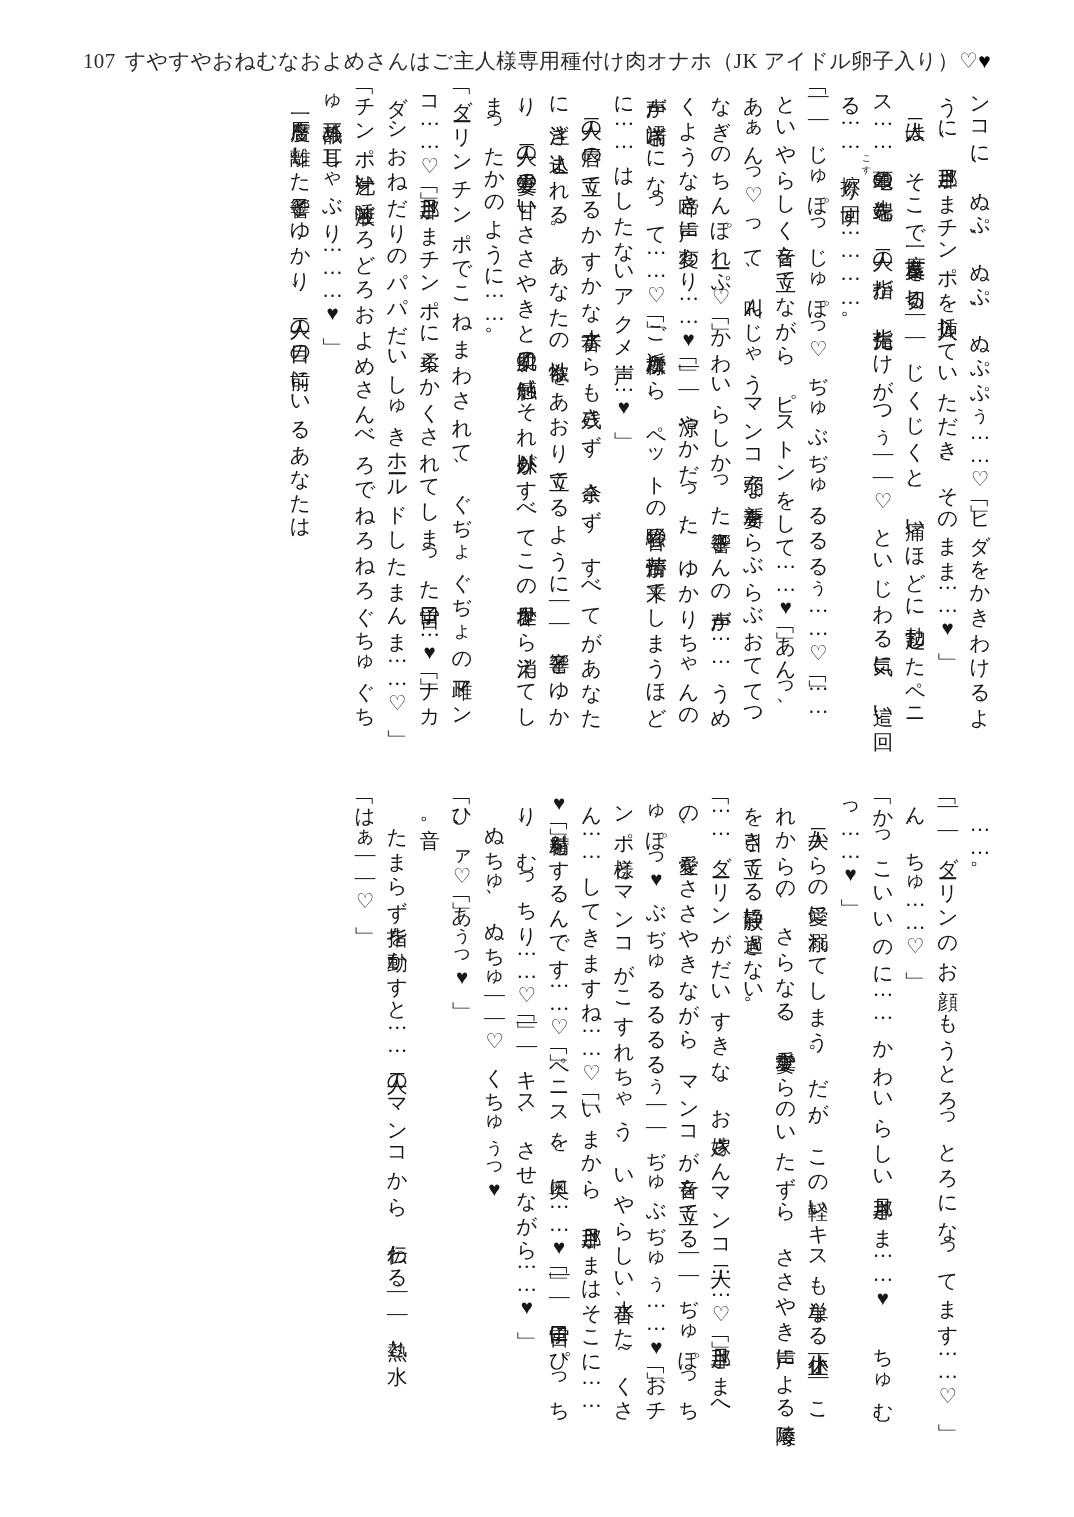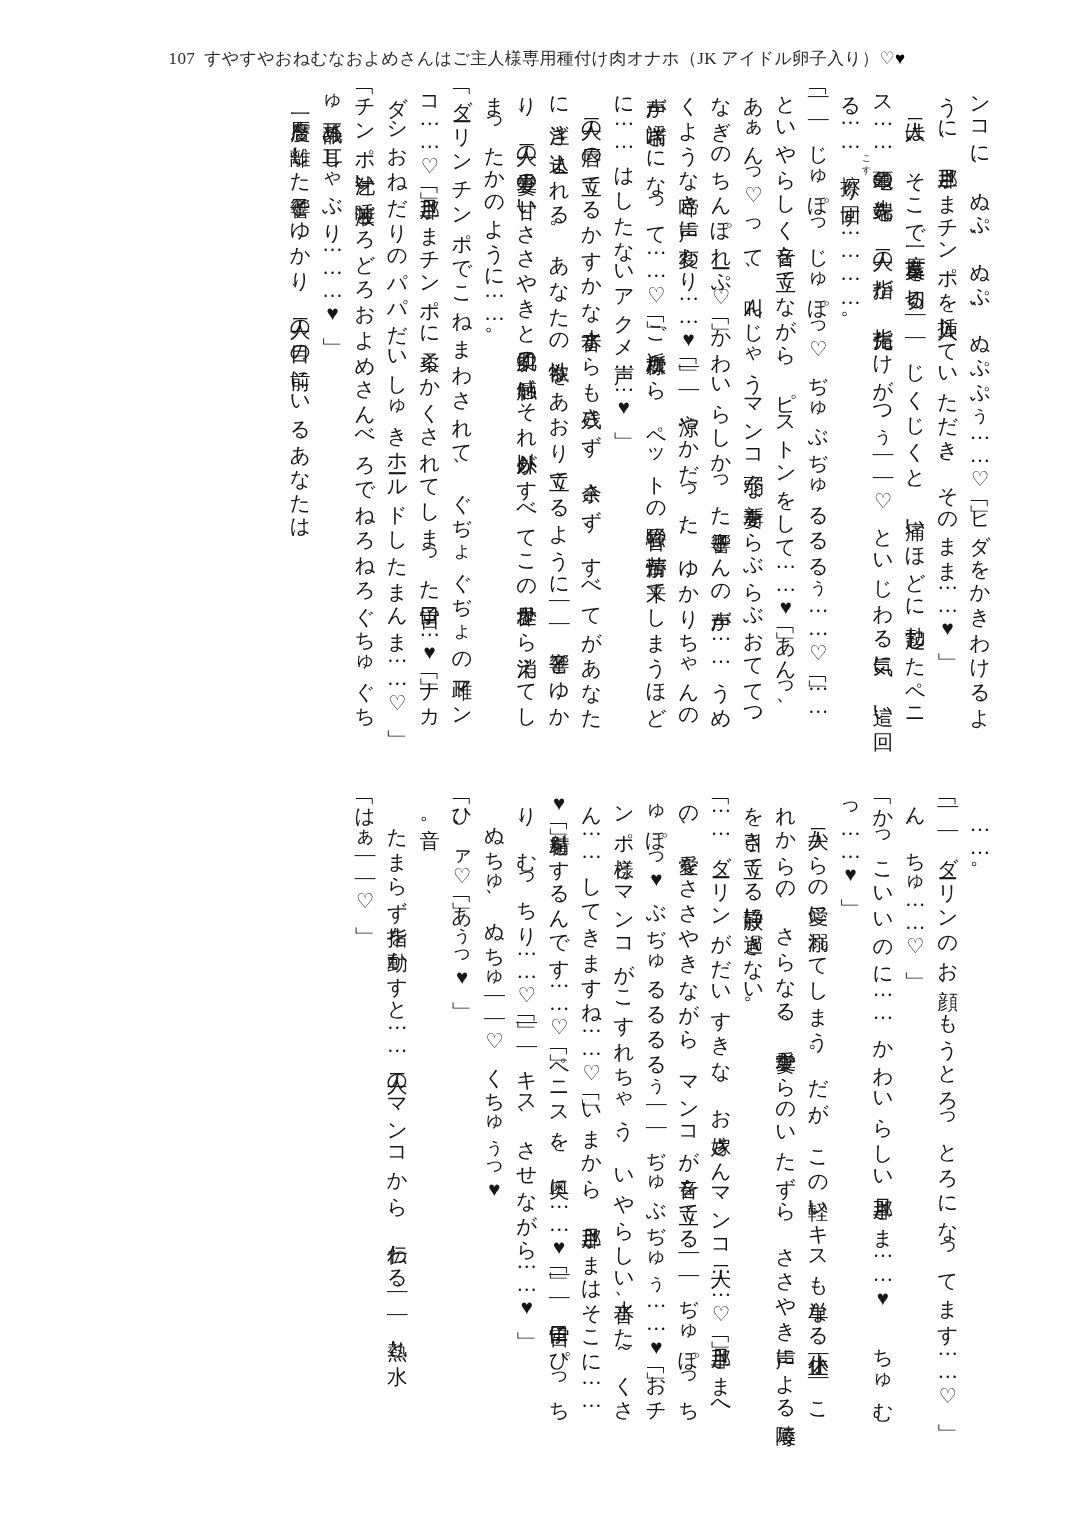--- a/index.html
+++ b/index.html
@@ -18,21 +18,21 @@
     color: #1a1a1a;
   }
 
   
   #runhead {
     position: absolute;
     top: 47px;
     left: 0;
     width: 1074px;
     text-align: center;
-    font-size: 17px;
+    font-size: 21px;
     letter-spacing: 0.02em;
     color: #2b2b2b;
     white-space: nowrap;
   }
   #runhead .folio { margin-right: 9px; }
   #runhead .heart-outline { color: #2b2b2b; }
   #runhead .heart-solid { color: #000000; }
 
   
   .block {

